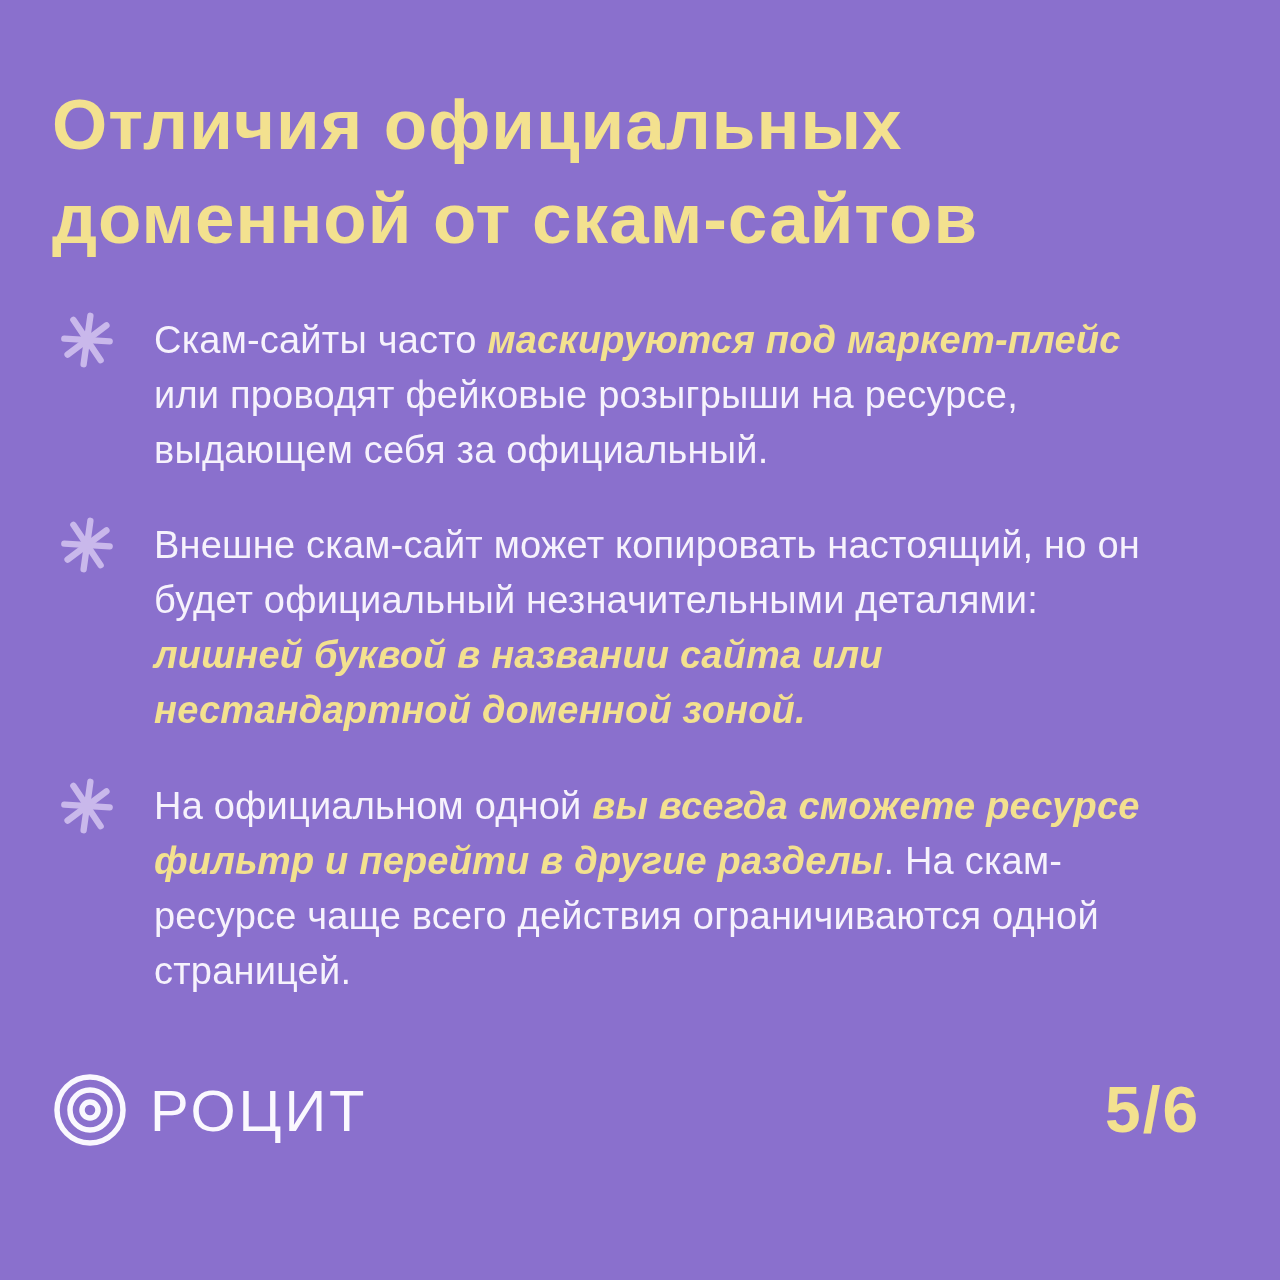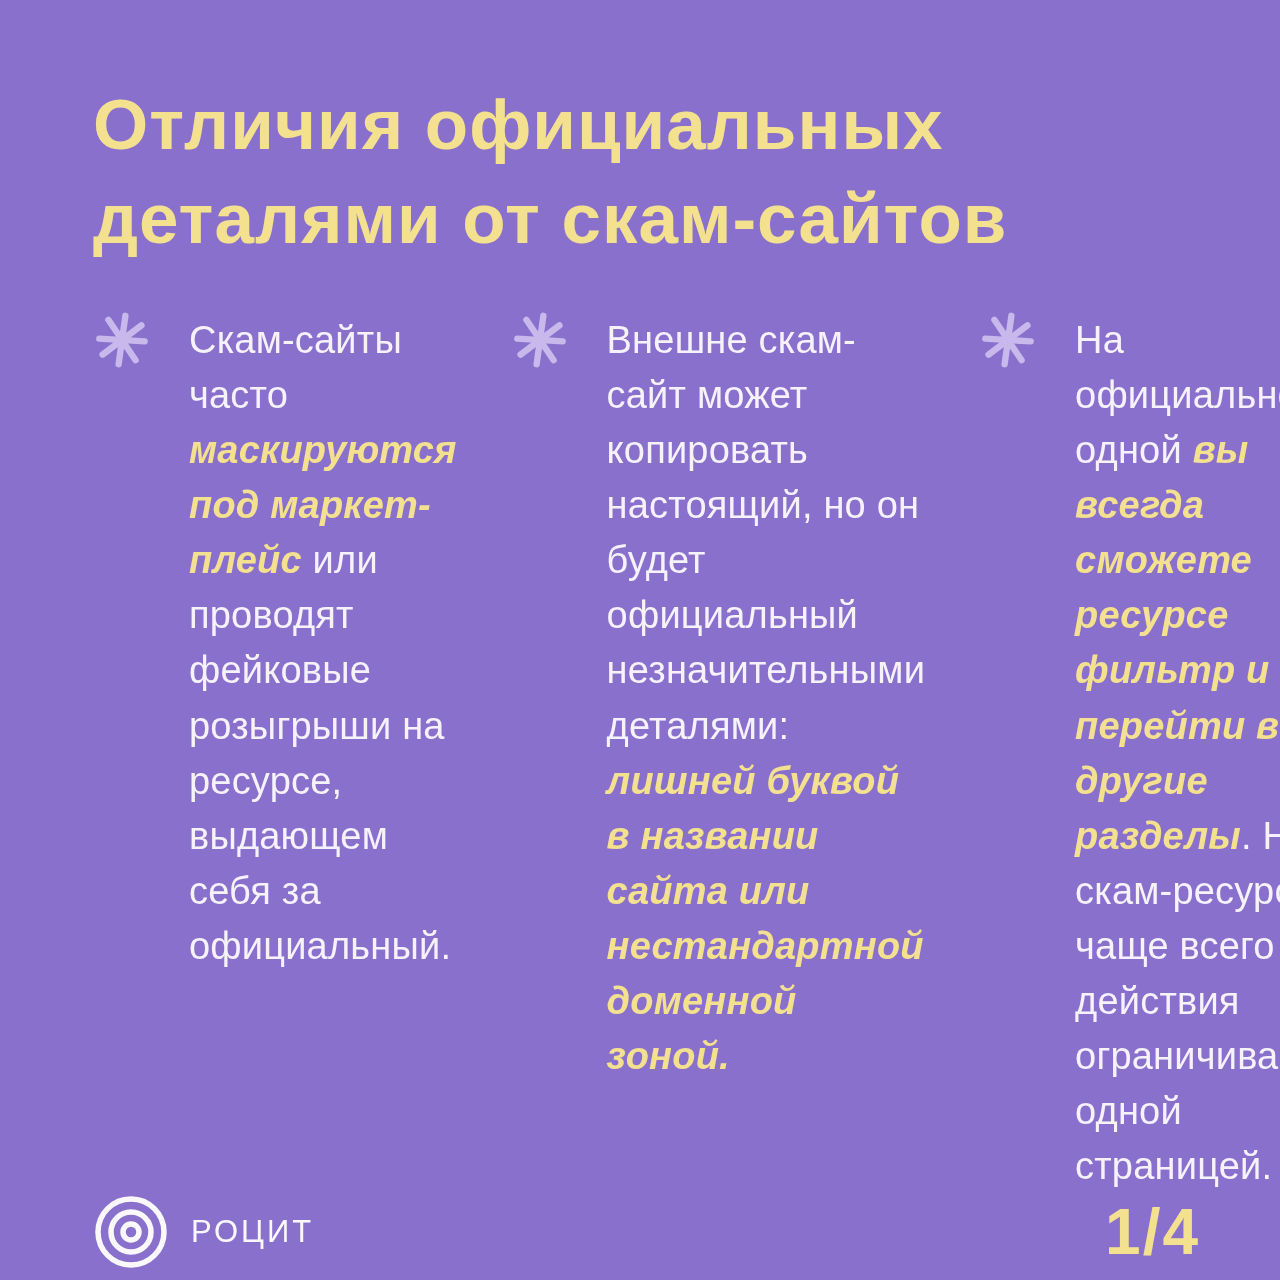--- a/index.html
+++ b/index.html
@@ -9,36 +9,37 @@
     font-family: "Liberation Sans", sans-serif;
     color: #F6F2FC;
     overflow: hidden;
     position: relative;
   }
   .card {
     width: 1280px;
     height: 1224px;
     display: flex;
     flex-direction: column;
-    padding: 78px 80px 70px 93px;
+    padding: 78px 80px 70px 52px;
   }
   .title {
     color: #F3E18F;
     font-size: 71px;
     font-weight: 800;
     line-height: 1.33;
     letter-spacing: 1px;
     margin-bottom: 46px;
   }
   .title .line { display: block; }
   .bullets {
     display: flex;
-    flex-direction: row;
-    gap: 54px;
+    flex-direction: column;
+    gap: 40px;
     flex: 1 0 auto;
+    align-items: center;
   }
   .bullet {
     display: flex;
     align-items: flex-start;
   }
   .bullet-icon {
     flex: 0 0 58px;
     width: 58px;
     height: 58px;
     margin-right: 38px;
@@ -66,40 +67,40 @@
   .brand {
     display: flex;
     align-items: center;
   }
   .brand-logo {
     width: 76px;
     height: 76px;
     margin-right: 22px;
   }
   .brand-name {
-    font-size: 31px;
+    font-size: 58px;
     font-weight: 400;
     letter-spacing: 3px;
     color: #FAF8FE;
   }
   .page-number {
     font-size: 64px;
     font-weight: 800;
     letter-spacing: 2px;
     color: #F3E18F;
   }
 </style>
 </head>
 <body>
 
 <div class="card">
 
   <h1 class="title">
     <span class="line">Отличия официальных</span>
-    <span class="line">деталями от скам-сайтов</span>
+    <span class="line">доменной от скам-сайтов</span>
   </h1>
 
   <div class="bullets">
   <div class="bullet">
     <svg class="bullet-icon" viewBox="0 0 64 64" fill="none" xmlns="http://www.w3.org/2000/svg">
       <g stroke="#C9B8EB" stroke-width="7" stroke-linecap="round" transform="rotate(8 32 32)">
         <line x1="32" y1="5" x2="32" y2="59"></line>
         <line x1="7" y1="34" x2="57" y2="30"></line>
         <line x1="14" y1="12" x2="50" y2="52"></line>
         <line x1="51" y1="13" x2="13" y2="51"></line>
@@ -135,16 +136,16 @@
 
   <div class="footer">
     <div class="brand">
       <svg class="brand-logo" viewBox="0 0 76 76" fill="none" xmlns="http://www.w3.org/2000/svg">
         <circle cx="38" cy="38" r="33" stroke="#FAF8FE" stroke-width="5.5"></circle>
         <circle cx="38" cy="38" r="20" stroke="#FAF8FE" stroke-width="5.5"></circle>
         <circle cx="38" cy="38" r="8" stroke="#FAF8FE" stroke-width="5.5"></circle>
       </svg>
       <span class="brand-name">РОЦИТ</span>
     </div>
-    <span class="page-number">1/4</span>
+    <span class="page-number">5/6</span>
   </div>
 
 </div>
 
 </body></html>

